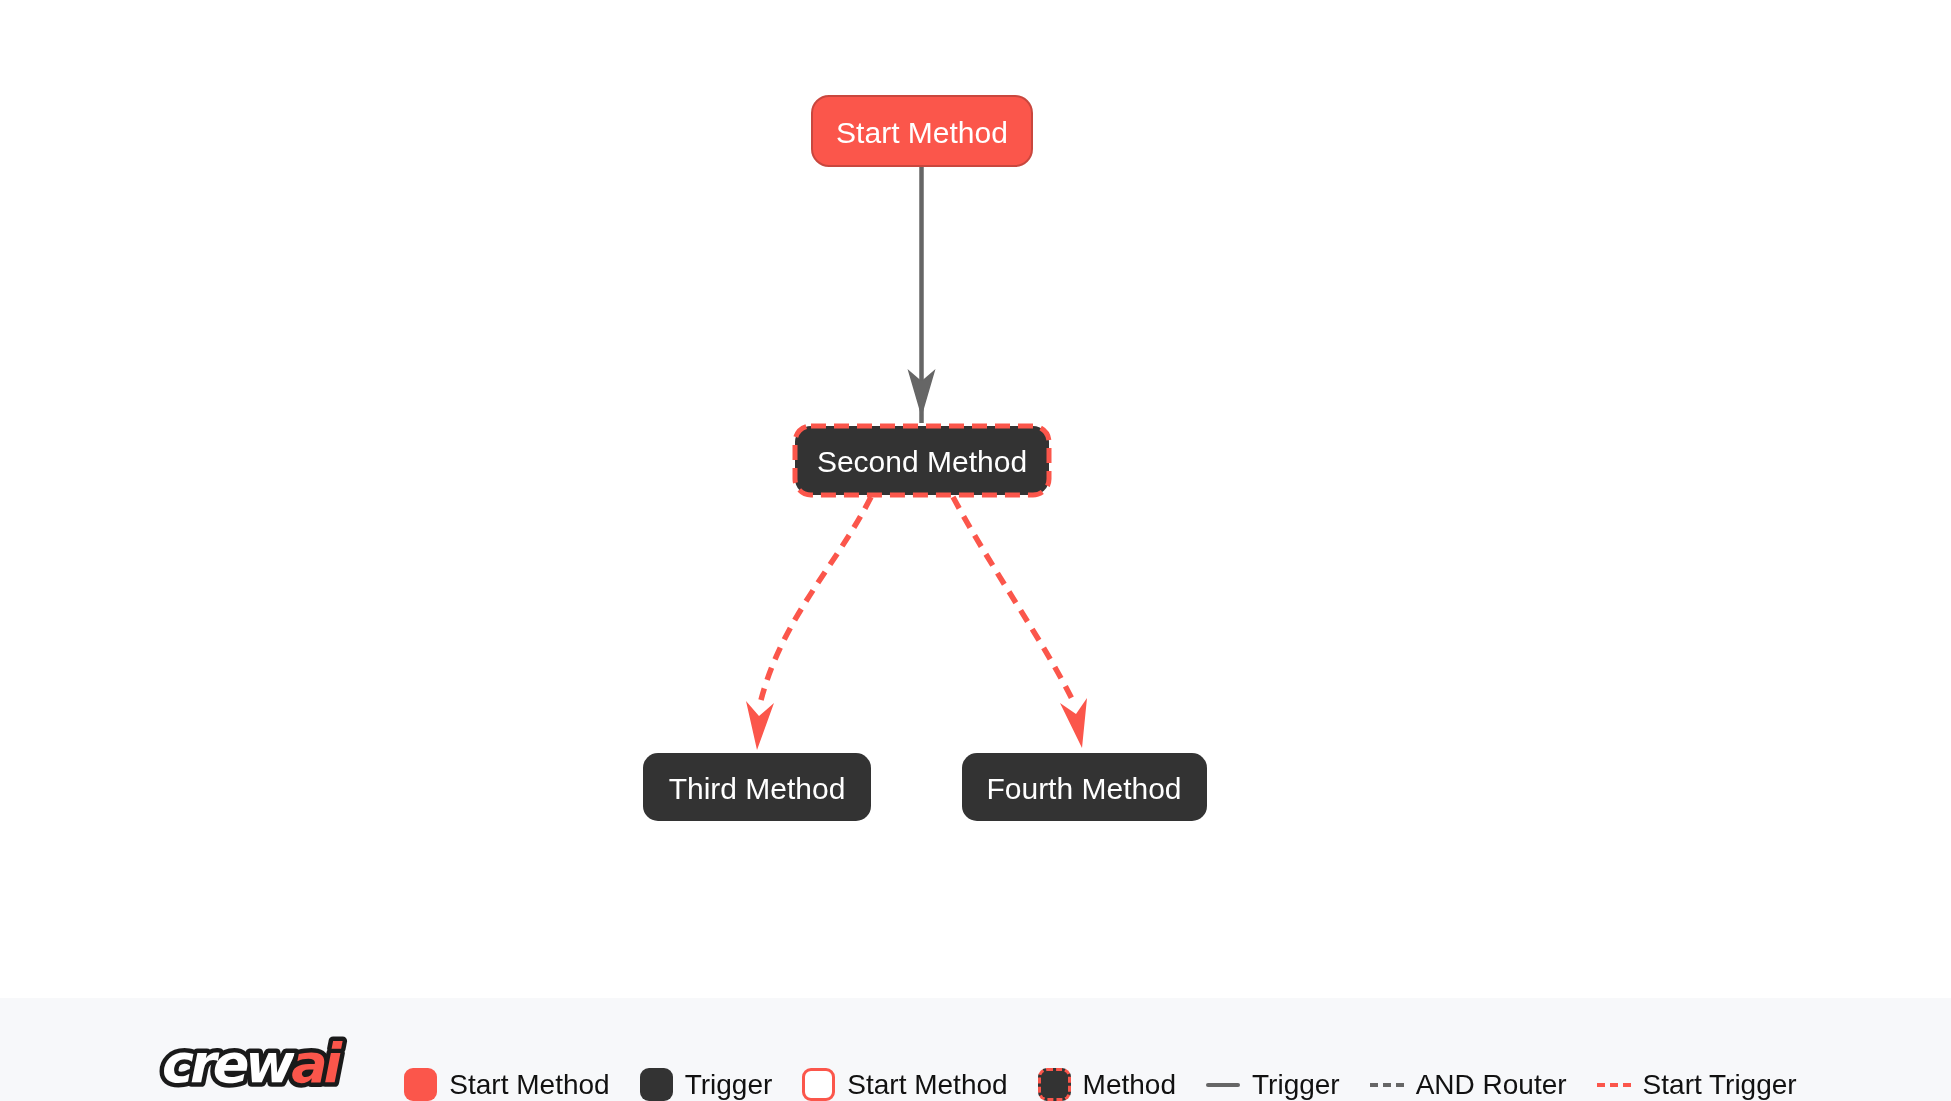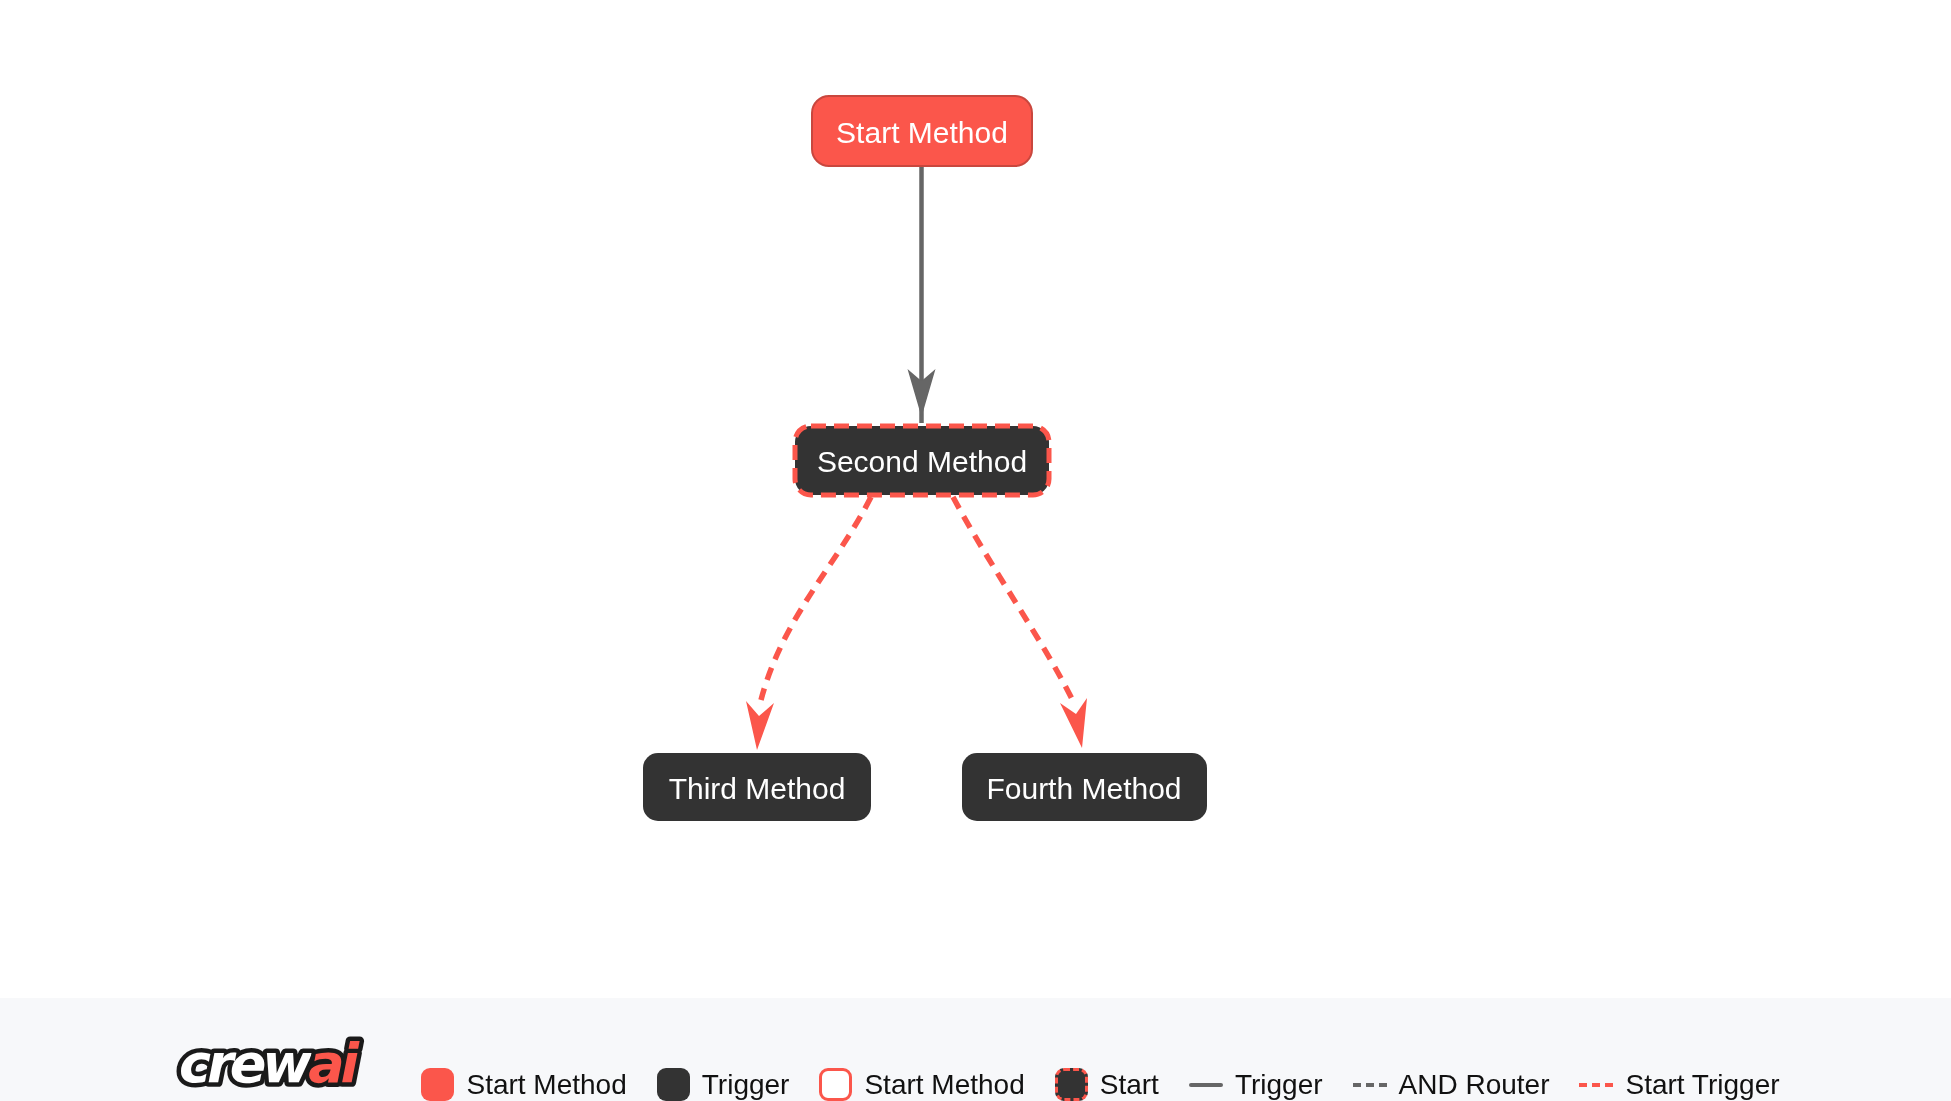--- a/index.html
+++ b/index.html
@@ -110,21 +110,21 @@
     <div class="legend-item">
       <span class="swatch swatch-method"></span>
       <span>Trigger</span>
     </div>
     <div class="legend-item">
       <span class="swatch swatch-crew"></span>
       <span>Start Method</span>
     </div>
     <div class="legend-item">
       <span class="swatch swatch-router"></span>
-      <span>Start</span>
+      <span>Method</span>
     </div>
     <div class="legend-item">
       <span class="line-sample line-solid-gray"></span>
       <span>Trigger</span>
     </div>
     <div class="legend-item">
       <span class="line-sample line-dashed-gray"></span>
       <span>AND Router</span>
     </div>
     <div class="legend-item">

